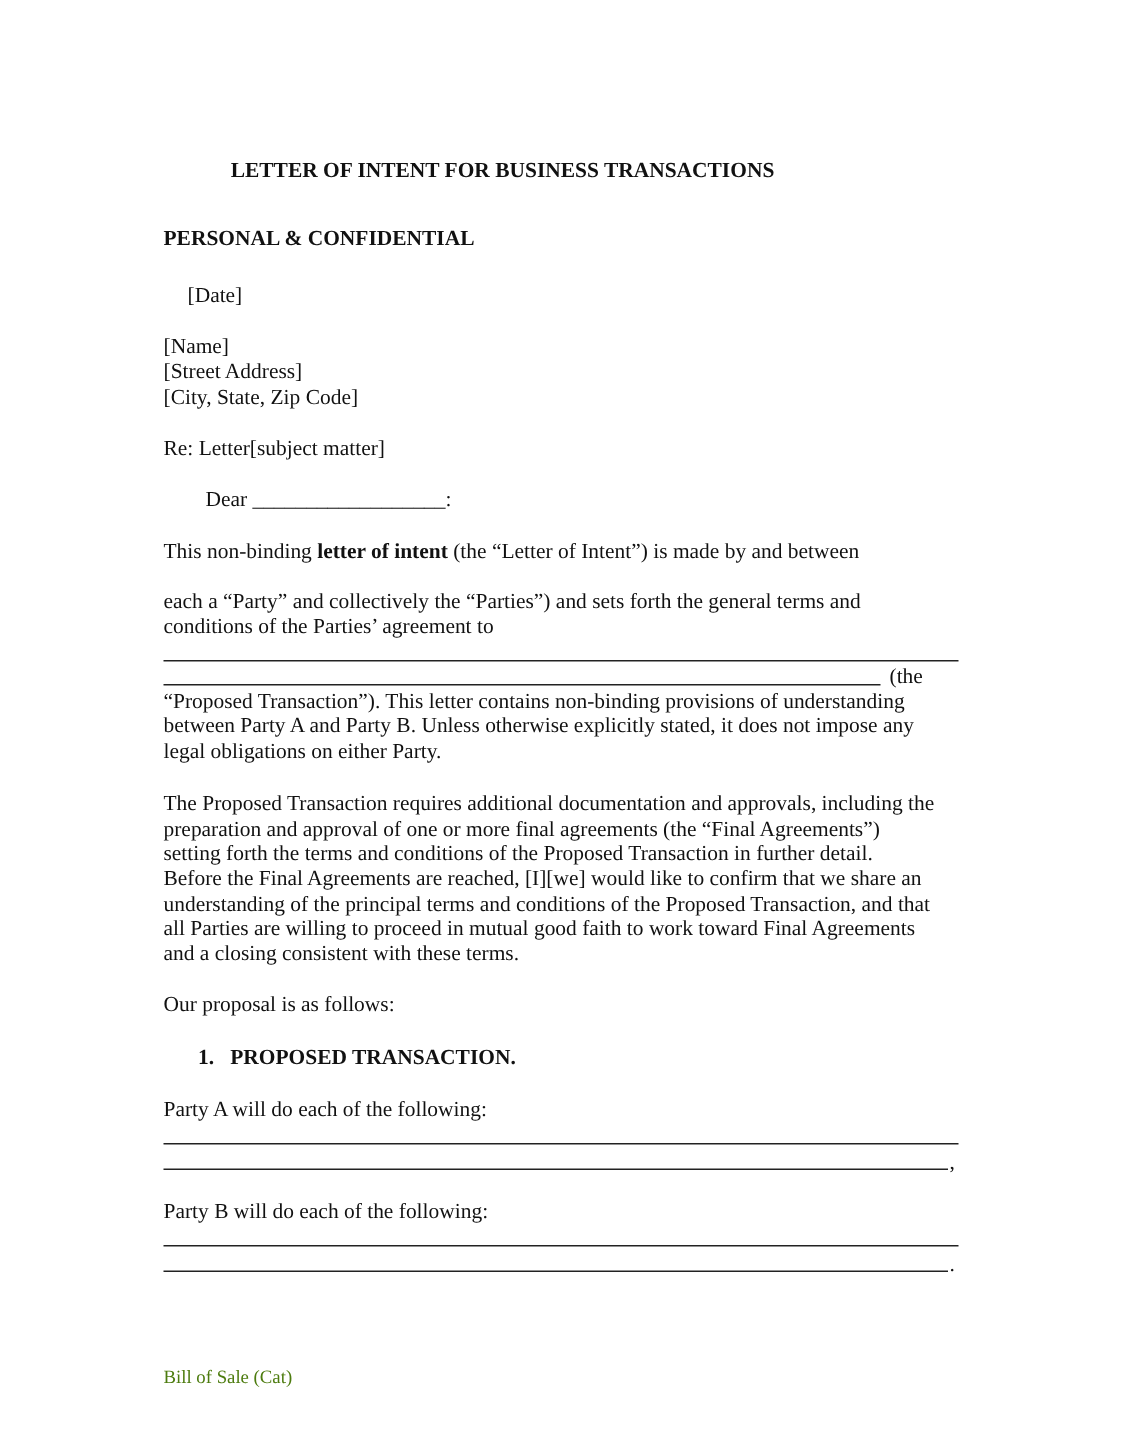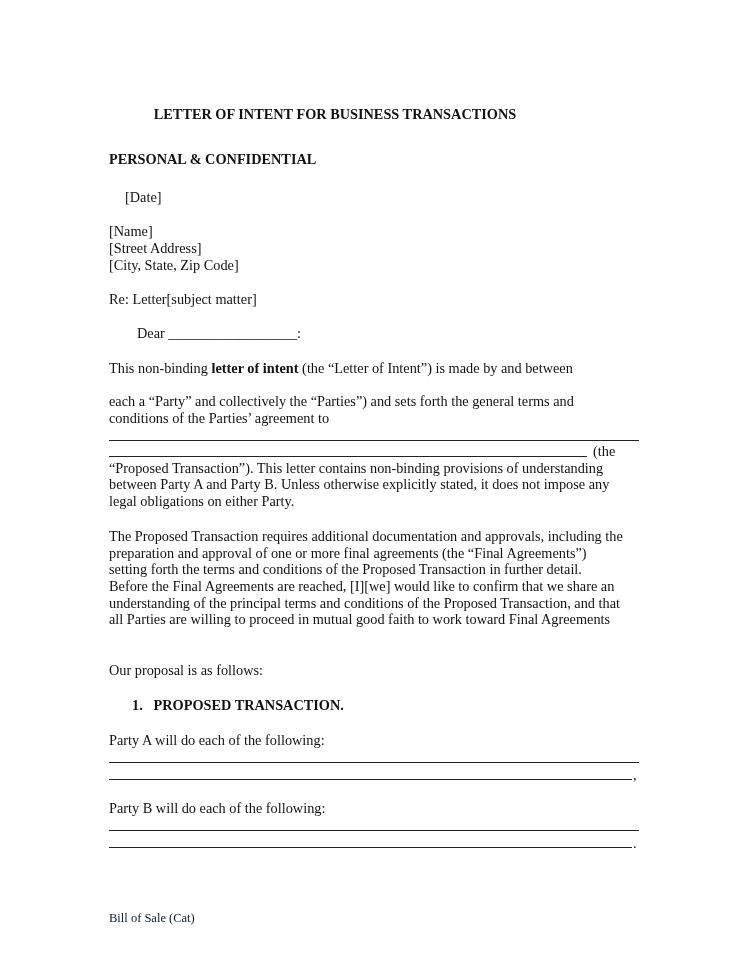--- a/index.html
+++ b/index.html
@@ -5,21 +5,21 @@
   html, body { margin: 0; padding: 0; }
   body {
     width: 750px; height: 970px; background: #ffffff; position: relative; overflow: hidden;
     font-family: "Liberation Serif", serif; color: #111111; font-size: 14.3px;
   }
   .page { position: absolute; left: 0; top: 0; width: 750px; height: 774px; }
   .abs { position: absolute; white-space: nowrap; line-height: 16.5px; }
   .title { left: 0; width: 670px; text-align: center; top: 106px; font-weight: bold; font-size: 14.3px; padding-left: 0; }
   .bold { font-weight: bold; }
   .line { position: absolute; height: 0; border-top: 1px solid #222; }
-  .footer { font-family: "Liberation Serif", serif; font-size: 12.5px; color: #0f172a; }
+  .footer { font-family: "Liberation Serif", serif; font-size: 12.5px; color: #4d7c0f; }
 </style>
 </head>
 <body>
 
 <div class="page">
 
   <div class="abs title" style="left:0;width:670px;text-align:center;padding-left:0;">LETTER OF INTENT FOR BUSINESS TRANSACTIONS</div>
 
   <div class="abs bold" style="left:109px;top:139px;margin-top:12px;">PERSONAL &amp; CONFIDENTIAL</div>
 
@@ -47,20 +47,21 @@
   <div class="abs" style="left:109px;top:460px;">“Proposed Transaction”). This letter contains non-binding provisions of understanding</div>
   <div class="abs" style="left:109px;top:476px;">between Party A and Party B. Unless otherwise explicitly stated, it does not impose any</div>
   <div class="abs" style="left:109px;top:528px;">The Proposed Transaction requires additional documentation and approvals, including the</div>
 
   <div class="abs" style="left:109px;top:493px;">legal obligations on either Party.</div>
   <div class="abs" style="left:109px;top:545px;">preparation and approval of one or more final agreements (the “Final Agreements”)</div>
   <div class="abs" style="left:109px;top:561px;">setting forth the terms and conditions of the Proposed Transaction in further detail.</div>
   <div class="abs" style="left:109px;top:578px;">Before the Final Agreements are reached, [I][we] would like to confirm that we share an</div>
   <div class="abs" style="left:109px;top:595px;">understanding of the principal terms and conditions of the Proposed Transaction, and that</div>
   <div class="abs" style="left:109px;top:611px;">all Parties are willing to proceed in mutual good faith to work toward Final Agreements</div>
+  <div class="abs" style="left:109px;top:628px;">and a closing consistent with these terms.</div>
 
   <div class="abs" style="left:109px;top:662px;">Our proposal is as follows:</div>
 
   <div class="abs bold" style="left:132px;top:697px;">
     <span>1.</span>&nbsp;&nbsp;&nbsp;<span>PROPOSED TRANSACTION.</span>
   </div>
 
   <div class="abs" style="left:109px;top:732px;">Party A will do each of the following:</div>
   <div class="line" style="left:109px;top:762px;width:530px;"></div>
   <div class="line" style="left:109px;top:779px;width:523px;"></div>

